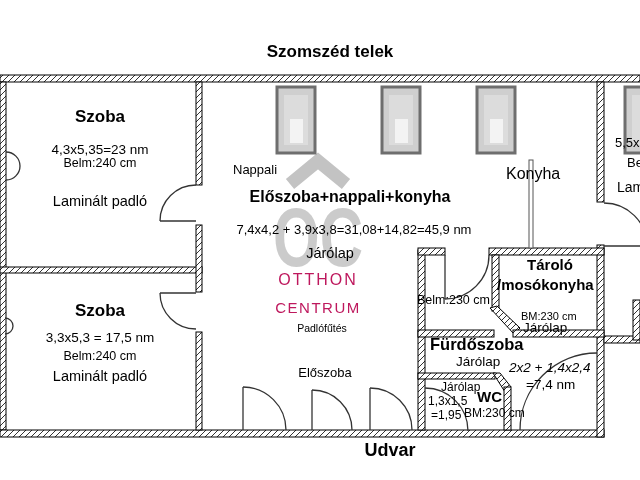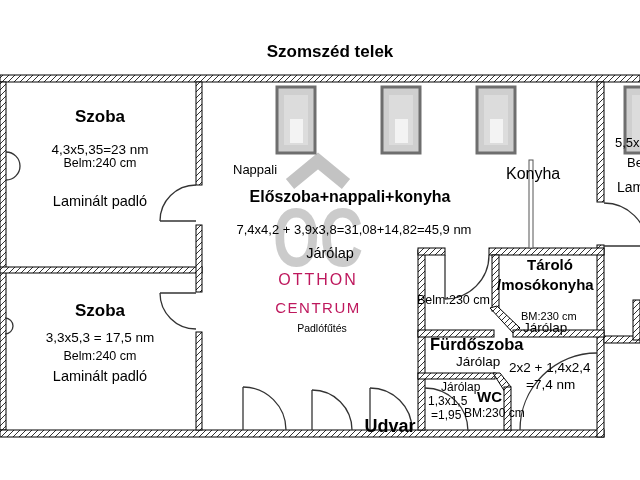--- a/index.html
+++ b/index.html
@@ -3,21 +3,21 @@
 <meta charset="utf-8">
 <style>
   html,body{margin:0;padding:0;background:#fff;}
   #stage{position:relative;width:640px;height:480px;background:#fff;overflow:hidden;
          font-family:"Liberation Sans","DejaVu Sans",sans-serif;color:#000;}
   #plan-svg{position:absolute;left:0;top:0;z-index:1;}
   .lbl{position:absolute;white-space:nowrap;z-index:3;line-height:1.15;}
   .ctr{text-align:center;}
   .b{font-weight:bold;}
   .t-top{left:170px;top:42px;width:320px;font-size:17px;}
-  .t-bottom{left:330px;top:416px;width:120px;font-size:18px;}
+  .t-bottom{left:330px;top:440px;width:120px;font-size:18px;}
   .s1n{left:6px;top:107px;width:188px;font-size:17px;}
   .s1a{left:6px;top:142px;width:188px;font-size:13.5px;}
   .s1c{left:6px;top:156px;width:188px;font-size:12.5px;}
   .s1f{left:6px;top:193px;width:188px;font-size:14.5px;}
   .s2n{left:6px;top:301px;width:188px;font-size:17px;}
   .s2a{left:6px;top:330px;width:188px;font-size:13.5px;}
   .s2c{left:6px;top:349px;width:188px;font-size:12.5px;}
   .s2f{left:6px;top:368px;width:188px;font-size:14.5px;}
   .znap{left:233px;top:163px;font-size:13px;}
   .zkon{left:506px;top:165px;font-size:16px;}
@@ -29,21 +29,21 @@
   .r1{left:615px;top:136px;font-size:13px;}
   .r2{left:627px;top:156px;font-size:13px;}
   .r3{left:617px;top:179px;font-size:14px;}
   .stn{left:500px;top:256px;width:100px;font-size:15px;}
   .stn2{left:497px;top:276px;font-size:15px;}
   .sta{left:496px;top:297px;font-size:13px;}
   .stc{left:521px;top:310px;font-size:11px;}
   .stf{left:523px;top:320px;font-size:13.5px;}
   .ban{left:430px;top:335px;font-size:16.5px;}
   .baf{left:456px;top:354px;font-size:13.5px;}
-  .ba1{left:509px;top:360px;font-size:13.5px;}
+  .ba1{left:509px;top:360px;font-size:13.5px;font-style:italic;}
   .ba2{left:526px;top:377px;font-size:13.5px;}
   .wcf{left:441px;top:381px;font-size:12px;}
   .wc1{left:428px;top:395px;font-size:12px;}
   .wcn{left:477px;top:388px;font-size:15px;}
   .wc2{left:431px;top:409px;font-size:12px;}
   .wcc{left:464px;top:407px;font-size:12px;}
   .wm{color:#be185d;z-index:2;}
   .wm1{left:268px;top:271px;width:100px;font-size:16px;letter-spacing:2px;}
   .wm2{left:264px;top:299px;width:108px;font-size:15px;letter-spacing:1.5px;}
   .wm3{left:288px;top:322px;width:68px;font-size:10.5px;color:#000;z-index:3;}
@@ -167,20 +167,21 @@
   <div class="lbl ctr b s2n">Szoba</div>
   <div class="lbl ctr s2a">3,3x5,3 = 17,5 nm</div>
   <div class="lbl ctr s2c">Belm:240 cm</div>
   <div class="lbl ctr s2f">Laminált padló</div>
 
   <div class="lbl znap">Nappali</div>
   <div class="lbl zkon">Konyha</div>
   <div class="lbl ctr b mn">Előszoba+nappali+konyha</div>
   <div class="lbl ctr ma">7,4x4,2 + 3,9x3,8=31,08+14,82=45,9 nm</div>
   <div class="lbl ctr mf">Járólap</div>
+  <div class="lbl ctr melo">Előszoba</div>
   <div class="lbl mbelm">Belm:230 cm</div>
 
   <div class="lbl r1">5,5x</div>
   <div class="lbl r2">Be</div>
   <div class="lbl r3">Lam</div>
 
   <div class="lbl ctr b stn">Tároló</div>
   <div class="lbl b stn2">/mosókonyha</div>
   <div class="lbl stc">BM:230 cm</div>
   <div class="lbl stf">Járólap</div>

